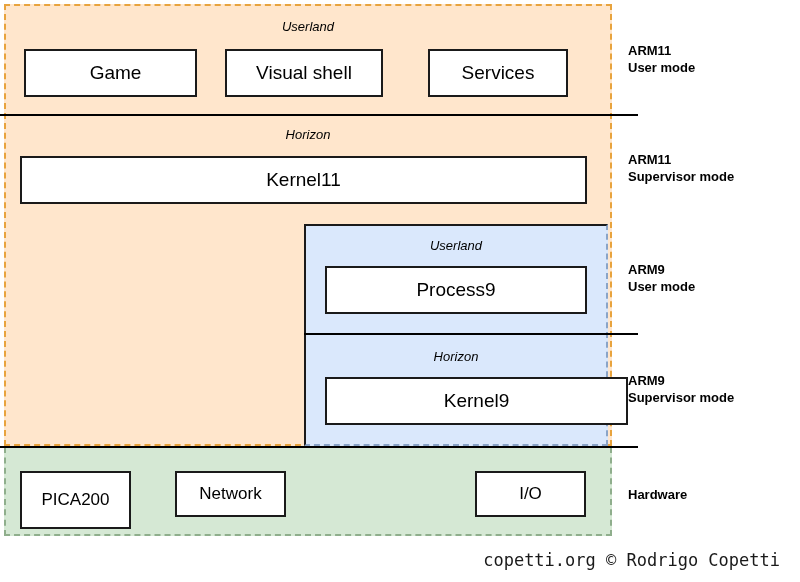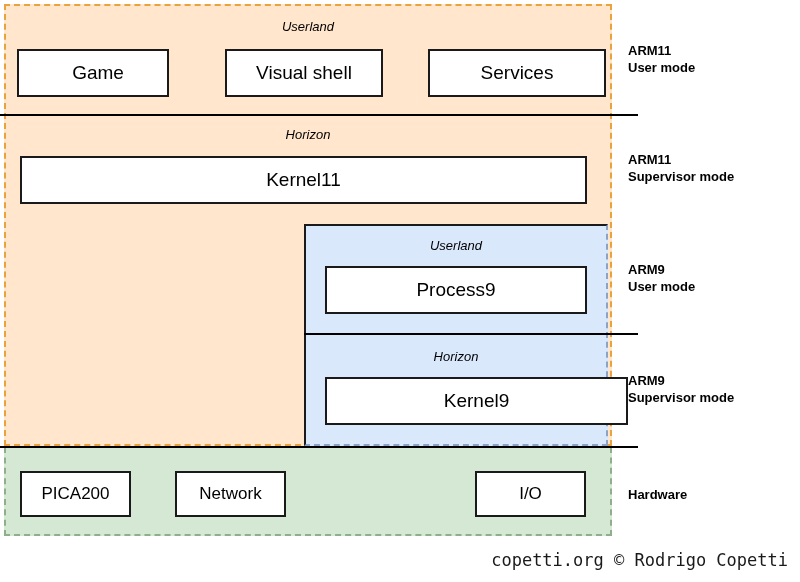--- a/index.html
+++ b/index.html
@@ -100,21 +100,21 @@
     font-size: 13px;
     line-height: 17px;
     font-weight: bold;
     color: #000000;
     white-space: nowrap;
   }
 
   
   .credit {
     position: absolute;
-    right: 12px;
+    right: 20px;
     top: 550px;
     font-family: "DejaVu Sans Mono", "Liberation Mono", monospace;
     font-size: 17px;
     color: #1a1a1a;
     white-space: nowrap;
   }
 </style>
 </head>
 <body>
 
@@ -123,25 +123,25 @@
   <div class="zone zone-arm11"></div>
   <div class="zone zone-arm9"></div>
   <div class="zone zone-hw"></div>
 
   <div class="divider div-1"></div>
   <div class="divider div-2"></div>
   <div class="divider div-3"></div>
 
   <div class="caption" style="left:4px; top:19px; width:608px;">Userland</div>
 
-  <div class="box" style="left:17px; top:49px; width:152px; height:48px;padding-left:10px;">Game</div>
+  <div class="box" style="left:24px; top:49px; width:173px; height:48px;padding-left:10px;">Game</div>
 
   <div class="box" style="left:225px; top:49px; width:158px; height:48px;">Visual shell</div>
 
-  <div class="box" style="left:428px; top:49px; width:178px; height:48px;">Services</div>
+  <div class="box" style="left:428px; top:49px; width:140px; height:48px;">Services</div>
 
   <div class="side-label" style="top:42px;">
     <div>ARM11</div>
     <div>User mode</div>
   </div>
 
   <div class="caption" style="left:4px; top:127px; width:608px;">Horizon</div>
 
   <div class="box" style="left:20px; top:156px; width:567px; height:48px;">Kernel11</div>
 
@@ -161,21 +161,21 @@
 
   <div class="caption" style="left:304px; top:349px; width:304px;">Horizon</div>
 
   <div class="box" style="left:325px; top:377px; width:303px; height:48px;">Kernel9</div>
 
   <div class="side-label" style="top:372px;">
     <div>ARM9</div>
     <div>Supervisor mode</div>
   </div>
 
-  <div class="box small" style="left:20px; top:471px; width:111px; height:46px;">PICA200</div>
+  <div class="box small" style="left:20px; top:471px; width:111px; height:58px;">PICA200</div>
 
   <div class="box small" style="left:175px; top:471px; width:111px; height:46px;">Network</div>
 
 
   <div class="box small" style="left:475px; top:471px; width:111px; height:46px;">I/O</div>
 
   <div class="side-label" style="top:486px;">
     <div>Hardware</div>
   </div>
 

